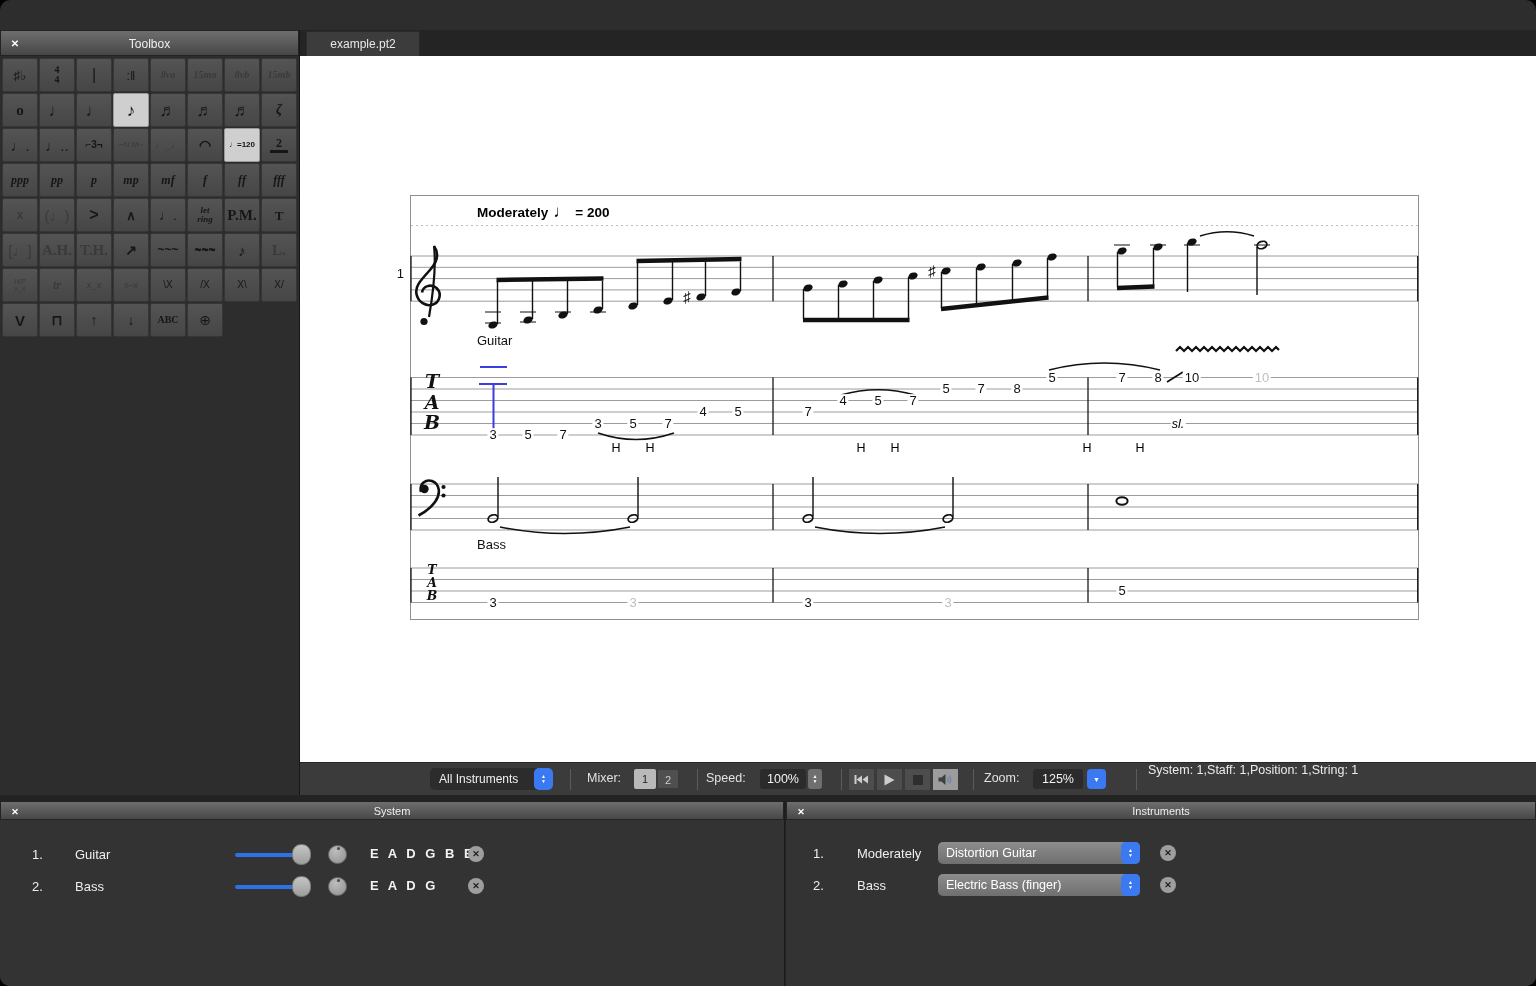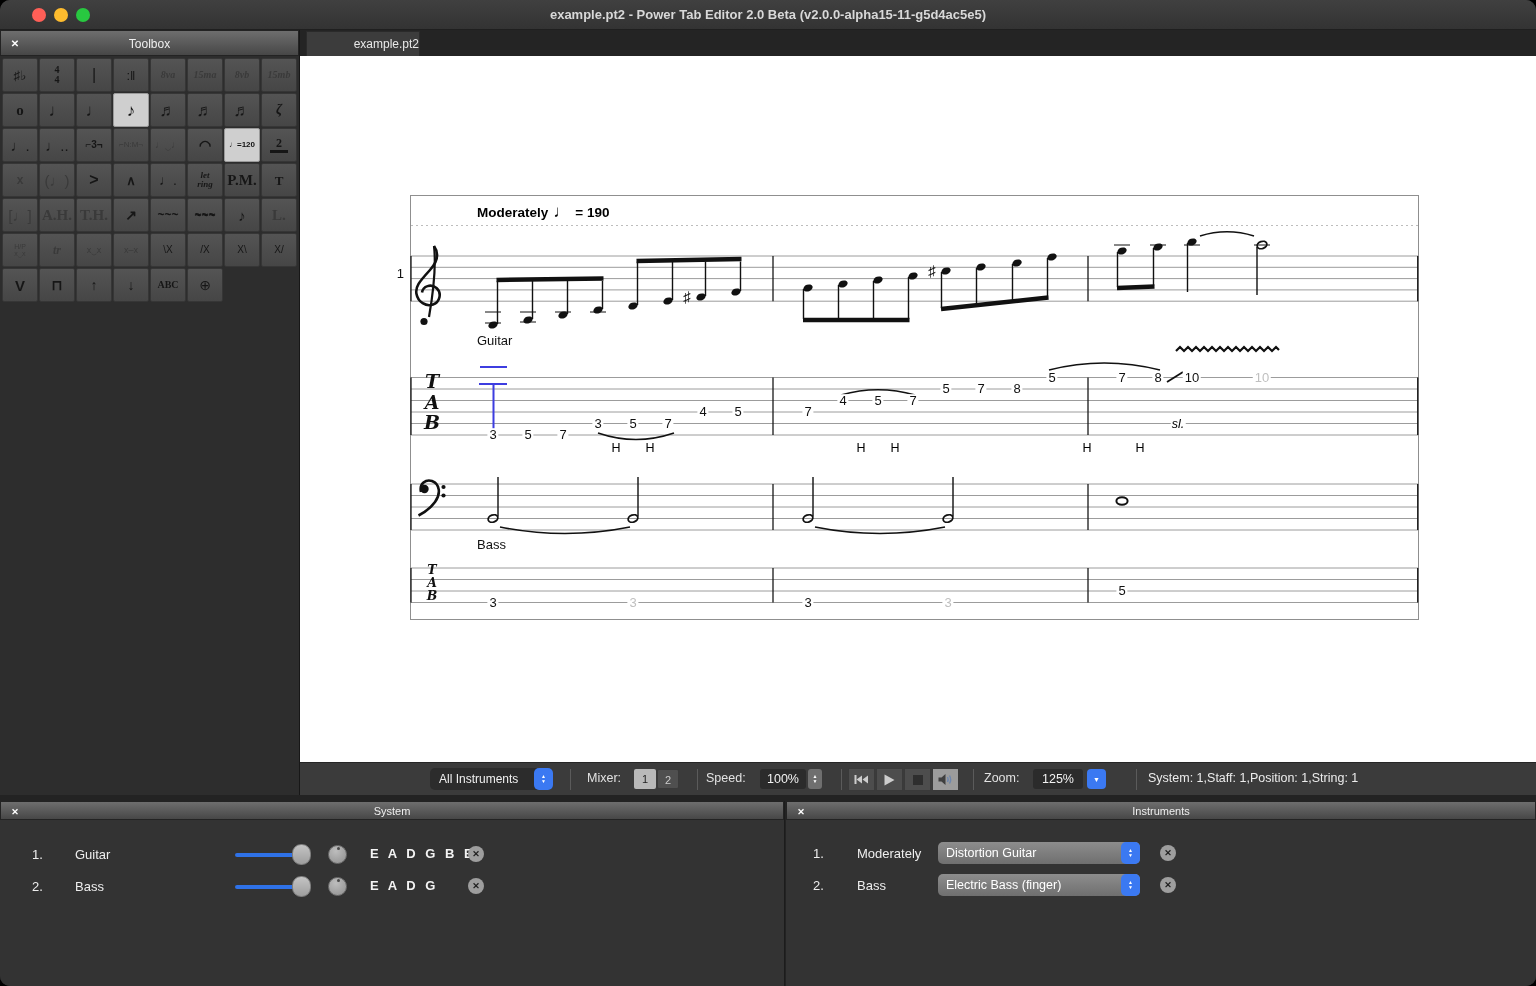--- a/index.html
+++ b/index.html
@@ -32,21 +32,21 @@
   .tb-btn.xbold{font-weight:bold;text-shadow:0 .5px 0 currentColor;}
   .tb-btn.stack{line-height:1.02;}
   .fs7{font-size:7px;} .fs8{font-size:8px;} .fs9{font-size:9px;} .fs10{font-size:10px;}
   .fs11{font-size:15px;} .fs12{font-size:12px;} .fs13{font-size:13px;} .fs14{font-size:14px;}
   .fs15{font-size:15px;} .fs16{font-size:16px;} .fs17{font-size:17px;}
   .tb-btn.dyn{font-family:"Liberation Serif",serif;font-style:italic;font-weight:bold;font-size:12px;}
   .tb-btn.mrest span{border-bottom:3px solid currentColor;padding:0 6px 1px 6px;}
   
   .tabbar{position:absolute;left:300px;top:30px;width:1236px;height:26px;background:#242424;}
   .doc-tab{position:absolute;left:6px;top:1px;width:114px;height:25px;background:#3c3c3c;
-    color:#e8e8e8;font-size:12px;text-align:right;line-height:25px;border:1px solid #2a2a2a;border-bottom:none;}
+    color:#e8e8e8;font-size:12px;text-align:center;line-height:25px;border:1px solid #2a2a2a;border-bottom:none;}
   .docarea{position:absolute;left:300px;top:56px;width:1236px;height:706px;background:#ffffff;}
   #score-svg{position:absolute;left:0;top:0;width:1536px;height:986px;pointer-events:none;}
   .ov{position:absolute;color:#111;}
   .tabnum{position:absolute;transform:translate(-50%,-50%);font-size:13px;color:#111;background:#fff;
     padding:0 2px;line-height:1.05;}
   .tabnum.gray{color:#c0c0c0;}
   .hmark{position:absolute;transform:translate(-50%,-50%);font-size:12.5px;color:#000;background:#fff;padding:0 1px;}
   .hmark.it{font-style:italic;}
   .tempo{display:flex;align-items:center;gap:5px;font-size:13.5px;font-weight:600;color:#000;}
   .tempo .tnote{font-size:17px;font-weight:normal;}
@@ -69,21 +69,21 @@
   .numfield{position:absolute;top:6px;height:20px;background:#2b2b2b;border-radius:3px;color:#f2f2f2;
     font-size:12.5px;line-height:20px;text-align:center;}
   .stepper{position:absolute;top:6px;width:14px;height:20px;background:#6f6f6f;border-radius:3px;
     display:flex;flex-direction:column;align-items:center;justify-content:center;color:#fff;}
   .stepper span{font-size:5px;line-height:5.5px;}
   .pbtn{position:absolute;top:5px;width:27px;height:23px;background:#4d4d4d;border:1px solid #3a3a3a;
     display:flex;align-items:center;justify-content:center;}
   .pbtn.on{background:#9c9c9c;}
   .zbtn{position:absolute;top:6px;width:19px;height:20px;background:#3b79f2;border-radius:4px;color:#fff;
     display:flex;align-items:center;justify-content:center;font-size:7px;}
-  .sb-status{position:absolute;top:8px;color:#ececec;font-size:12.5px;text-align:center;}
+  .sb-status{position:absolute;top:0;color:#ececec;font-size:12.5px;text-align:center;}
   
   .bottomstrip{position:absolute;left:0;top:795px;width:1536px;height:191px;background:#232323;}
   .bpanel{position:absolute;top:6px;height:185px;background:#333;}
   .bpanel .panelhead{height:19px;font-size:11px;}
   .bpanel .panelhead .ph-title{height:19px;line-height:19px;}
   .bpanel .panelhead .ph-close{top:2px;font-size:9px;}
   #mixer{left:0;width:785px;border-right:1px solid #1c1c1c;}
   #instruments{left:786px;width:750px;}
   .mrow{position:absolute;height:24px;color:#eee;font-size:13px;}
   .mrow .cell{position:absolute;top:4px;}
@@ -98,26 +98,20 @@
     color:#1e1e1e;font-size:9px;font-weight:bold;text-align:center;line-height:16px;}
   .iselect{position:absolute;left:152px;top:0px;width:202px;height:22px;border-radius:5px;
     background:linear-gradient(#8d8d8d,#6f6f6f);color:#fff;font-size:12.5px;display:flex;align-items:center;}
   .iselect .txt{flex:1;padding-left:8px;}
 </style>
 </head>
 <body>
 
 <div id="win">
 
-  <div class="titlebar">
-    <div class="tl" style="left:32px;background:#ff5f57;"></div>
-    <div class="tl" style="left:54px;background:#febc2e;"></div>
-    <div class="tl" style="left:76px;background:#28c840;"></div>
-    <div class="title">example.pt2 - Power Tab Editor 2.0 Beta (v2.0.0-alpha15-11-g5d4ac5e5)</div>
-  </div>
 
   <div class="toolbox">
     <div class="panelhead">
       <span class="ph-close">✕</span>
       <span class="ph-title">Toolbox</span>
     </div>
     <div class="tb-grid" id="tb-grid">
         <div class="tb-row">
           <div class="tb-btn fs13">♯♭</div>
           <div class="tb-btn stack serif bold fs10">4
@@ -141,20 +135,30 @@
         </div>
         <div class="tb-row">
           <div class="tb-btn fs15">♩.</div>
           <div class="tb-btn fs15">♩..</div>
           <div class="tb-btn bold fs10">⌐3¬</div>
           <div class="tb-btn fs8 dis">⌐N:M¬</div>
           <div class="tb-btn fs10 dis">♩‿♩</div>
           <div class="tb-btn bold fs14">◠</div>
           <div class="tb-btn bold fs8 sel">♩=120</div>
           <div class="tb-btn serif bold fs12 mrest"><span>2</span></div>
+        </div>
+        <div class="tb-row">
+          <div class="tb-btn dyn">ppp</div>
+          <div class="tb-btn dyn">pp</div>
+          <div class="tb-btn dyn">p</div>
+          <div class="tb-btn dyn">mp</div>
+          <div class="tb-btn dyn">mf</div>
+          <div class="tb-btn dyn">f</div>
+          <div class="tb-btn dyn">ff</div>
+          <div class="tb-btn dyn">fff</div>
         </div>
         <div class="tb-row">
           <div class="tb-btn bold fs12 dis">x</div>
           <div class="tb-btn fs11 dis">(♩)</div>
           <div class="tb-btn bold fs16">&gt;</div>
           <div class="tb-btn bold fs13">∧</div>
           <div class="tb-btn fs14">♩.</div>
           <div class="tb-btn stack it serif fs9">let
 ring</div>
           <div class="tb-btn serif fs11">P.M.</div>
@@ -298,21 +302,21 @@
       <path d="M841 395 Q 878 384.5 915 395" stroke-width="1.5"></path>
       <path d="M1049 370 Q 1104 356 1160 370" stroke-width="1.5"></path>
       <path d="M1167 382 L1183 372" stroke-width="1.8"></path>
       <polyline points="1176,351 1180,347 1184,351 1188,347 1192,351 1196,347 1200,351 1204,347 1208,351 1212,347 1216,351 1220,347 1224,351 1228,347 1232,351 1236,347 1240,351 1244,347 1248,351 1252,347 1256,351 1260,347 1264,351 1268,347 1272,351 1276,347 1279,350" stroke-width="2.2"></polyline>
     </g>
   </svg>
 
   <div class="ov tempo" style="left:477px;top:202px;">
     <span>Moderately</span>
     <span class="tnote">♩</span>
-    <span>= 190</span>
+    <span>= 200</span>
   </div>
   <div class="ov" style="left:386px;top:266px;width:18px;text-align:right;font-size:13px;">1</div>
   <div class="ov" style="left:477px;top:333px;font-size:13px;">Guitar</div>
   <div class="ov" style="left:477px;top:537px;font-size:13px;">Bass</div>
   <div class="tabclef" id="gtab-clef" style="left:419px;top:371px;width:26px;font-size:19px;line-height:20.5px;">
       <div>T</div>
       <div>A</div>
       <div>B</div>
     </div>
   <div class="tabclef" id="btab-clef" style="left:421px;top:563px;width:22px;font-size:12.5px;line-height:13.2px;">

